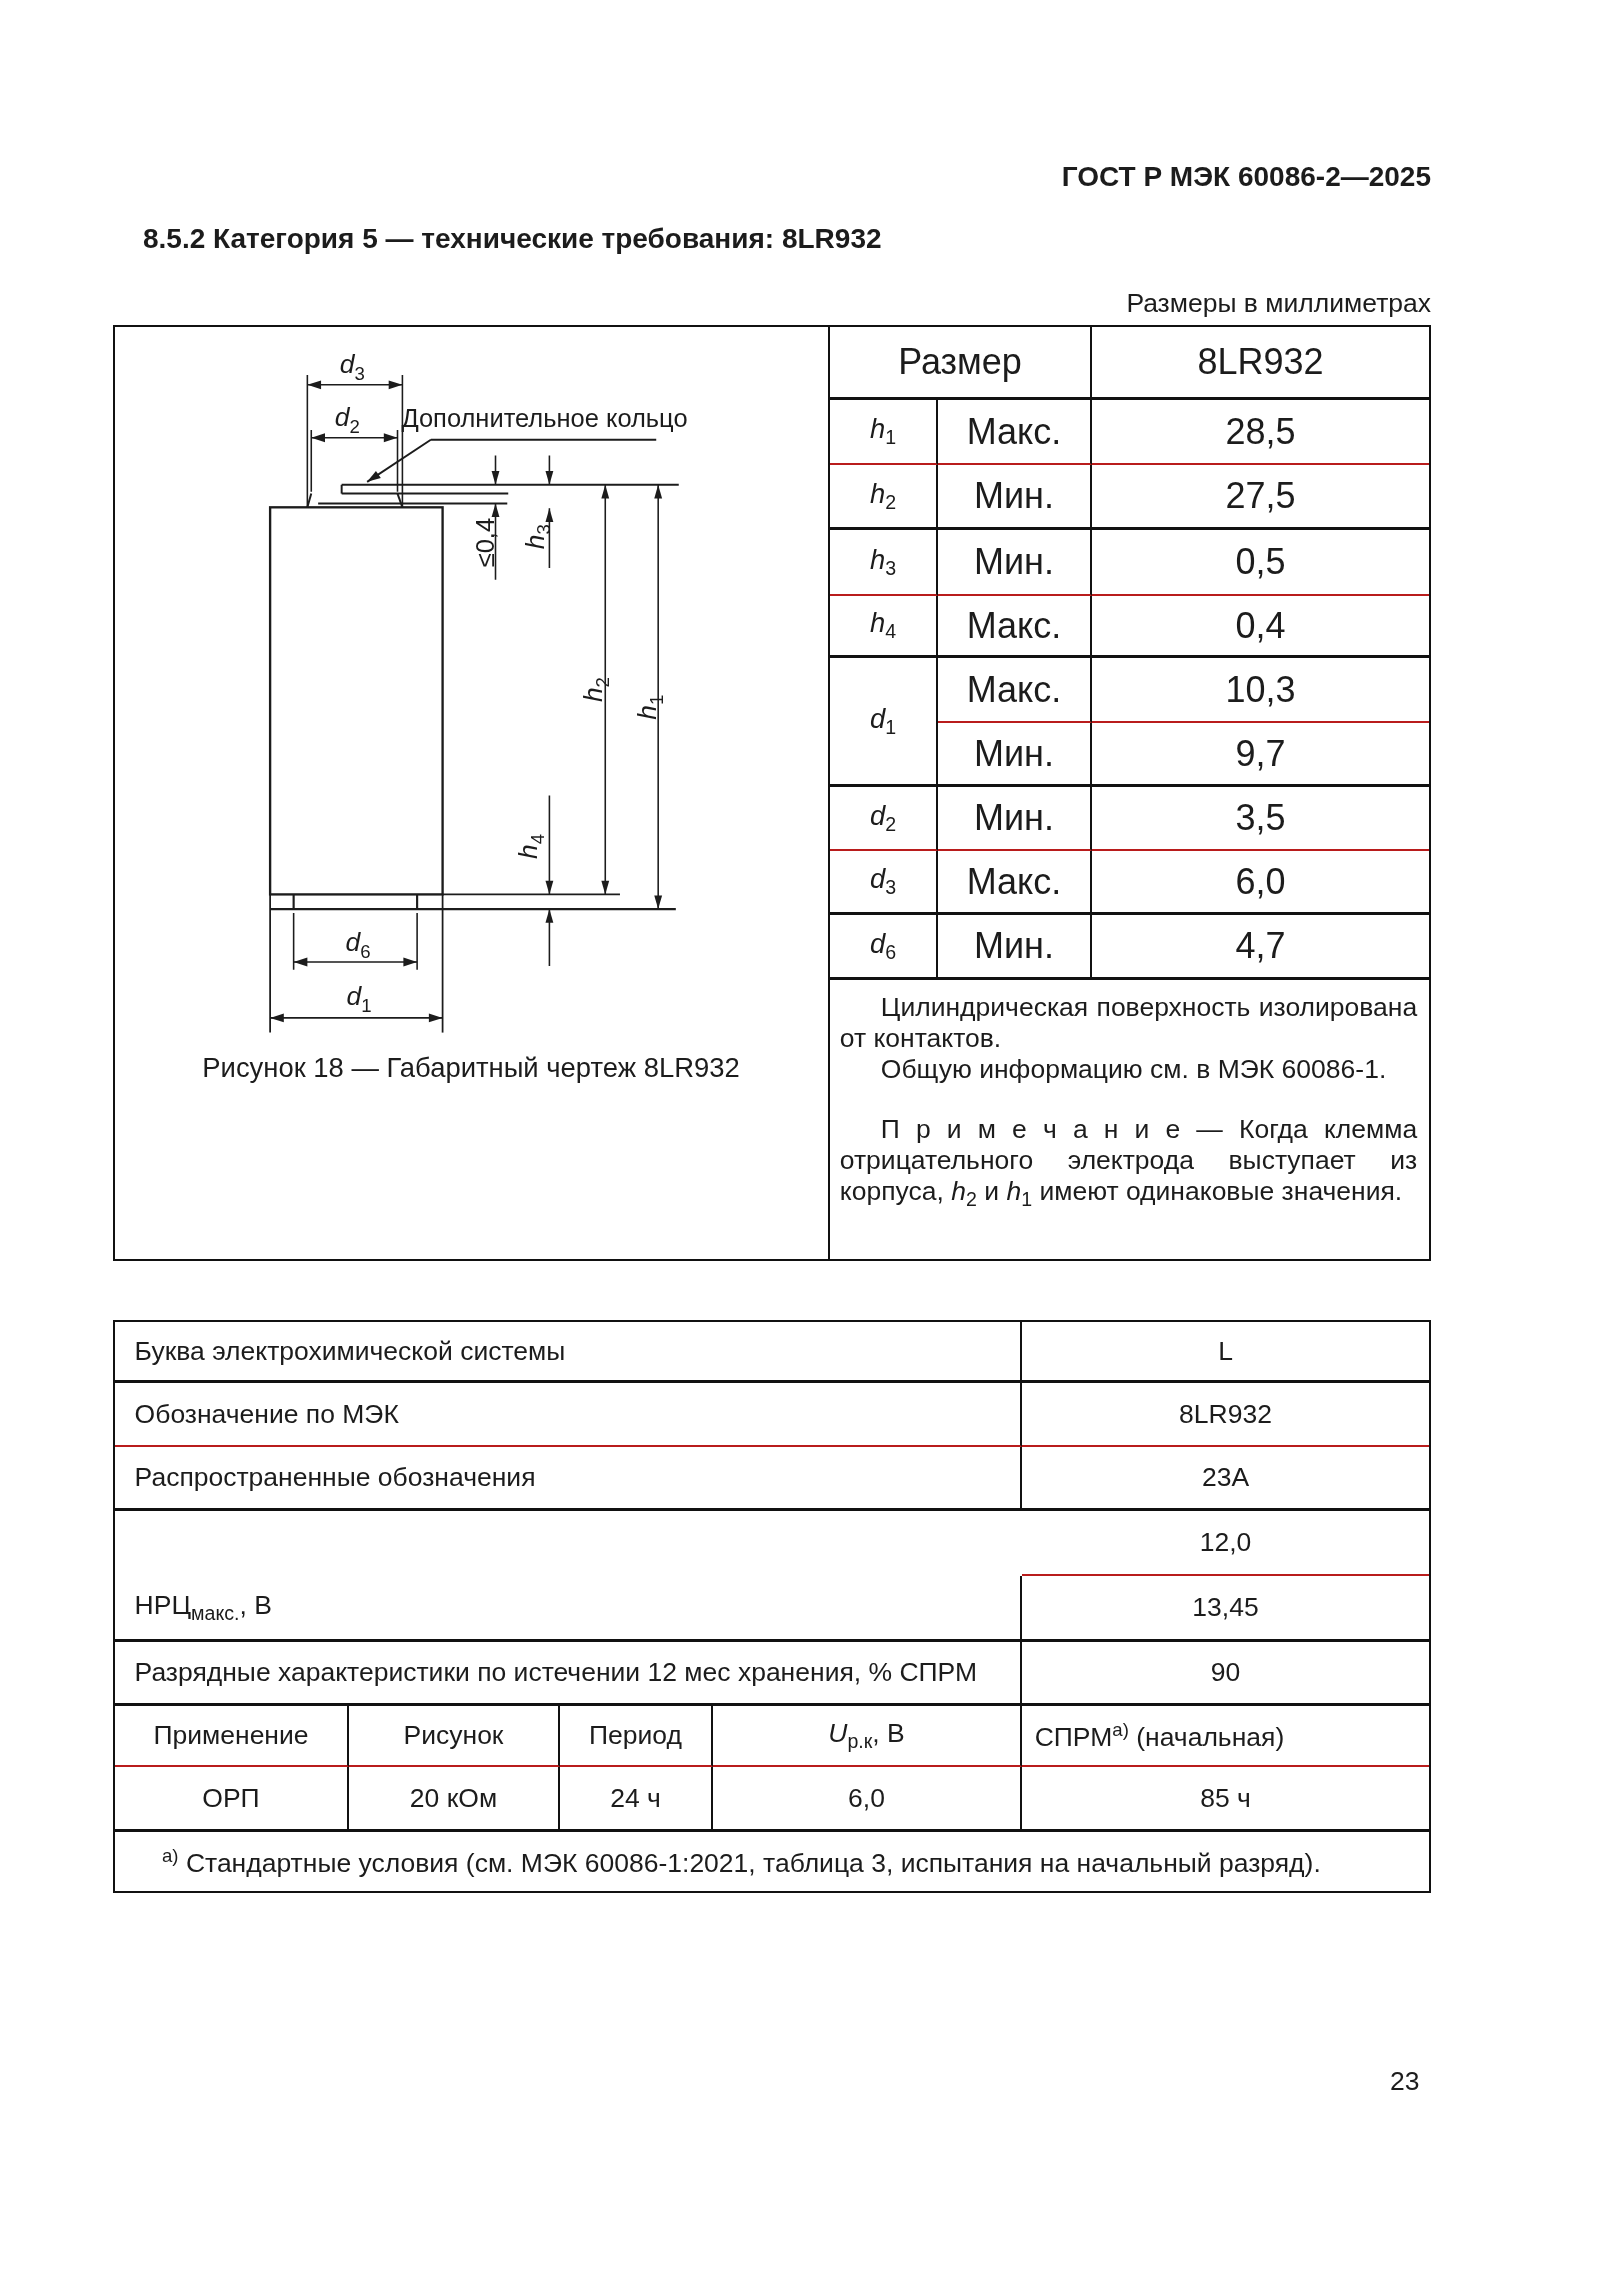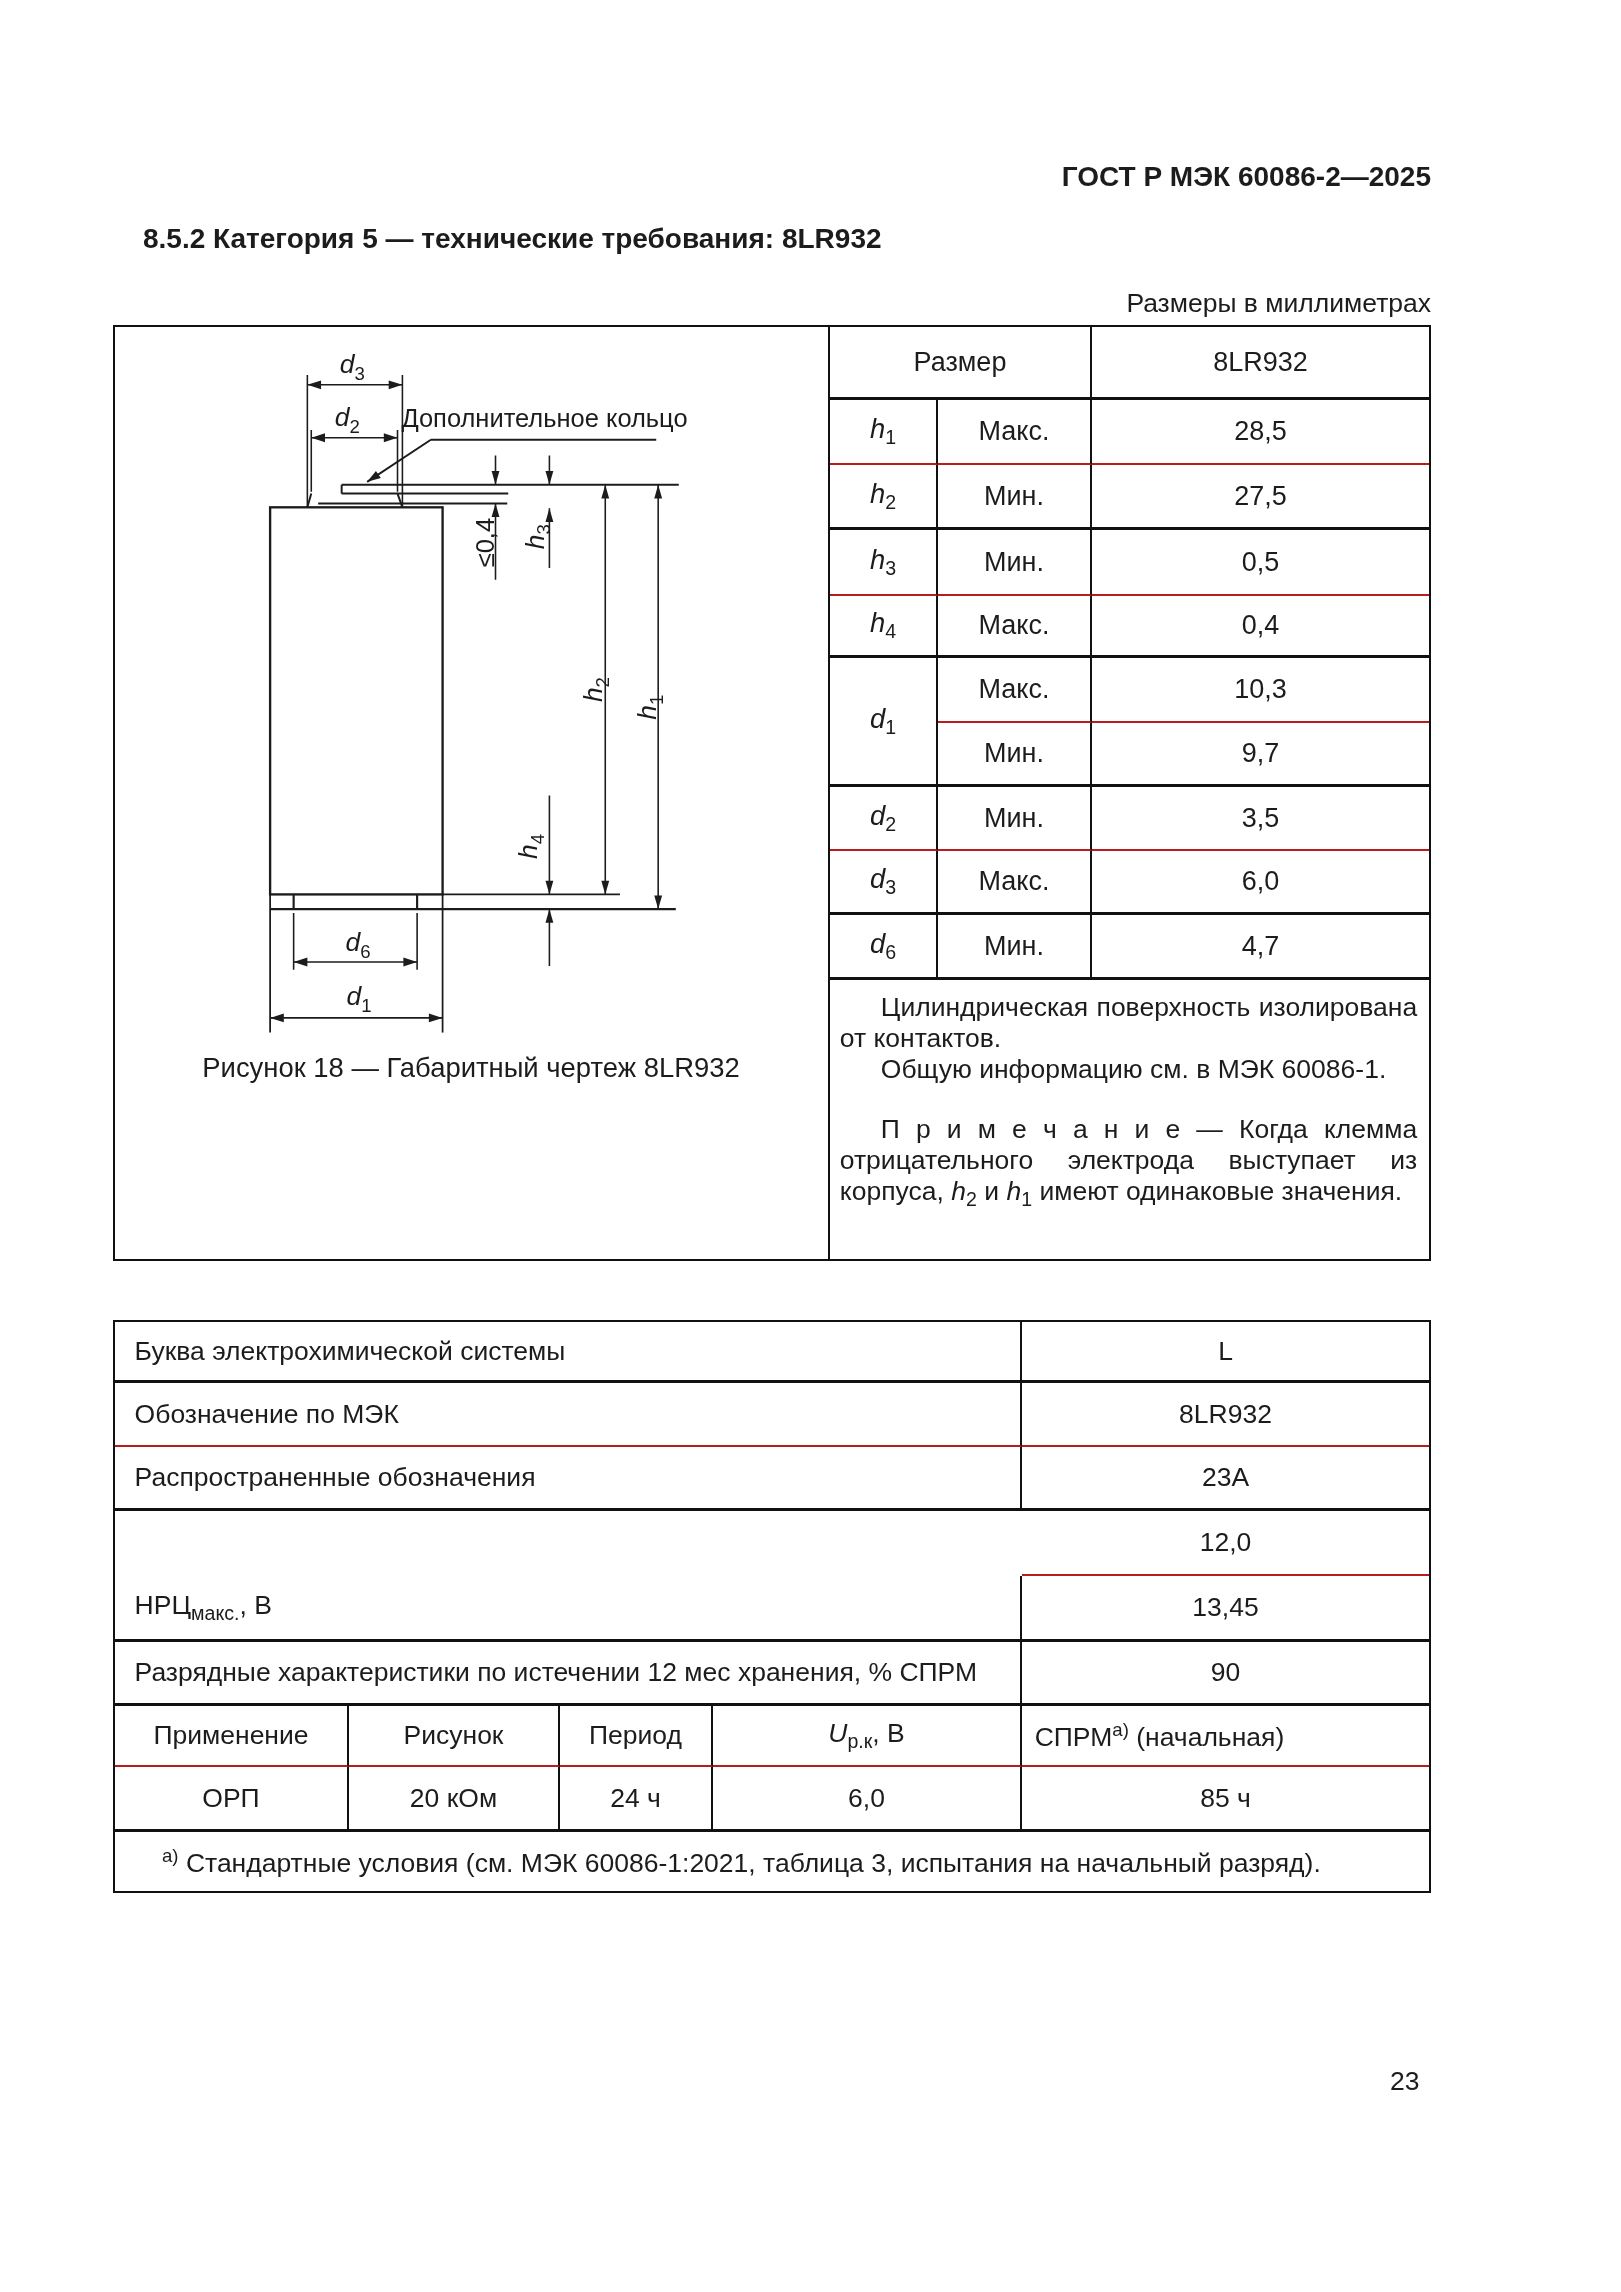--- a/index.html
+++ b/index.html
@@ -8,21 +8,21 @@
   .doc-code{position:absolute;top:149px;right:190px;font-size:28px;font-weight:bold;margin-top:12px;}
   .section-heading{position:absolute;top:223px;left:143px;font-size:28px;font-weight:bold;}
   .units-note{position:absolute;top:288px;right:190px;font-size:26.5px;}
   
   .spec-box{position:absolute;left:113px;top:325px;width:1318px;height:936px;
             border:2.9px solid #111;box-sizing:border-box;display:flex;}
   .figure-cell{position:relative;width:713px;flex:0 0 713px;}
   .dim-cell{flex:1;border-left:2px solid #111;display:flex;flex-direction:column;box-sizing:border-box;}
   .dim-grid{display:grid;grid-template-columns:108px 154px 1fr;
             grid-template-rows:73px 65px 65px 66px 62px 65px 64px 64px 64px 65px;}
-  .dt-cell{display:flex;align-items:center;justify-content:center;font-size:27px;box-sizing:border-box;}
+  .dt-cell{display:flex;align-items:center;justify-content:center;font-size:36px;box-sizing:border-box;}
   .dt-cell.name{font-size:27.4px;}
   .dt-cell.name i{font-style:italic;}
   .dt-cell.name sub{font-size:19.6px;}
   .b2{border-bottom:2px solid #b91c1c;}
   .b4{border-bottom:3.9px solid #111;}
   .vr2{border-right:2px solid #111;}
   .vr3{border-right:2.9px solid #111;}
   .notes{flex:1;padding:11.8px 11.8px 5.9px 9.8px;font-size:26.5px;line-height:31px;}
   .notes p{margin:0;text-indent:41px;}
   .notes p.just{text-align:justify;}

